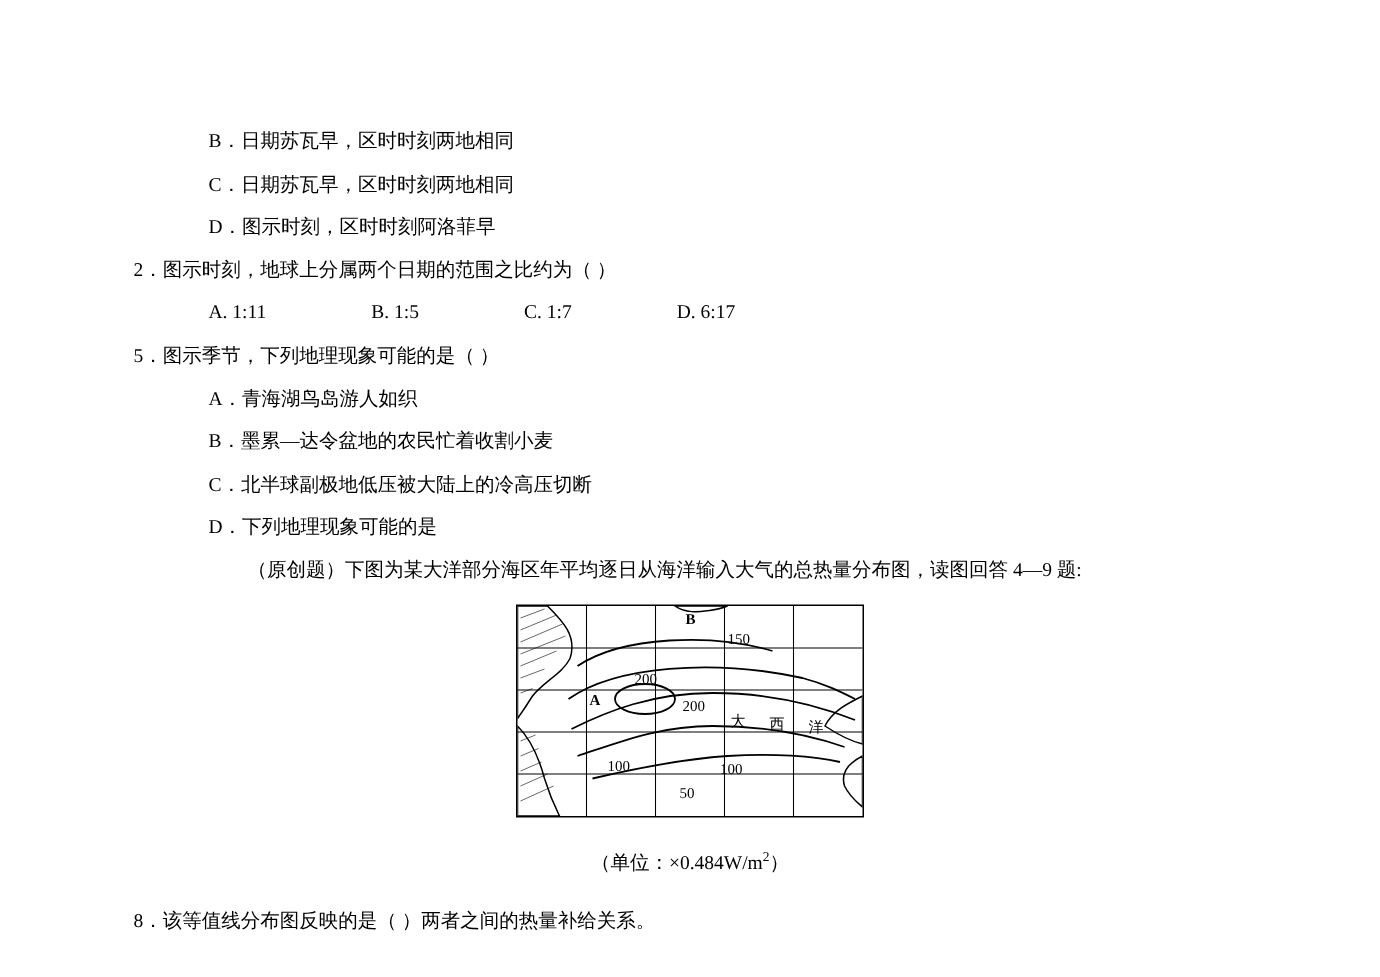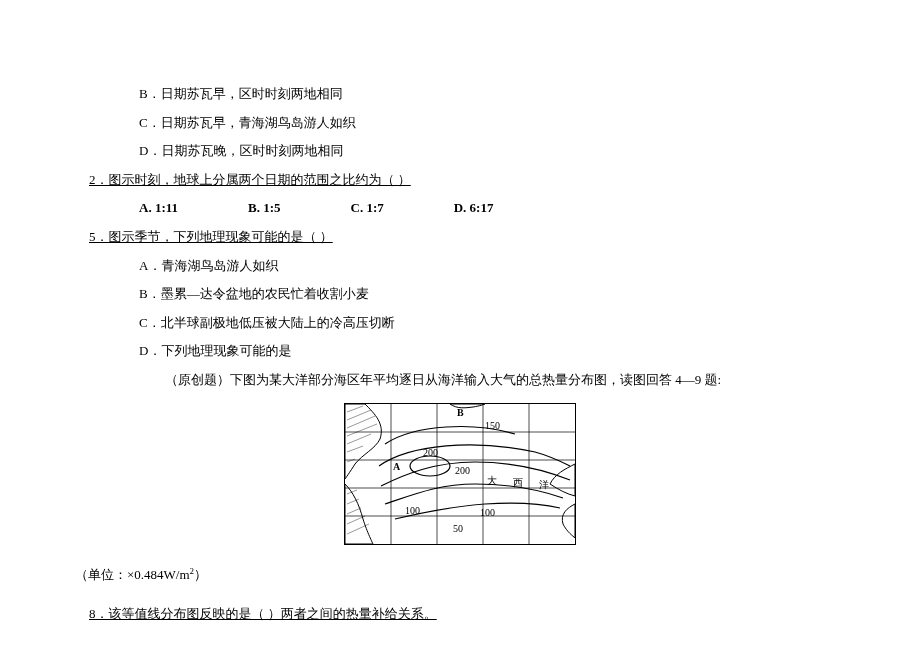--- a/index.html
+++ b/index.html
@@ -8,63 +8,62 @@
       font-size: 13px;
       line-height: 2.2;
       color: #000;
       background: #fff;
       padding: 80px 75px 40px 75px;
       width: 920px;
     }
     .options-row {
       display: flex;
       padding-left: 64px;
-      font-weight: bold;
     }
     .options-row > span {
       margin-right: 70px;
     }
     .option-line {
       padding-left: 64px;
     }
     .q-line {
       padding-left: 14px;
-      text-decoration: underline;
     }
     .intro-line {
       padding-left: 90px;
     }
     .figure-wrap {
       text-align: center;
       margin-top: 8px;
       margin-bottom: 6px;
     }
     .figure-box {
       display: inline-block;
       border: 1px solid #000;
       position: relative;
     }
     .caption {
+      text-align: center;
       font-size: 13px;
       margin-bottom: 10px;
     }
     .caption sup { font-size: 9px; }
     .svg-map { display: block; }
     .svg-map text {
       font-family: "SimSun", serif;
       font-size: 10px;
       fill: #000;
     }
   </style>
 </head>
 <body>
 
 <div class="option-line">B．日期苏瓦早，区时时刻两地相同</div>
-<div class="option-line">C．日期苏瓦早，青海湖鸟岛游人如织</div>
-<div class="option-line">D．日期苏瓦晚，区时时刻两地相同</div>
+<div class="option-line">C．日期苏瓦早，区时时刻两地相同</div>
+<div class="option-line">D．图示时刻，区时时刻阿洛菲早</div>
 
 <div class="q-line">2．图示时刻，地球上分属两个日期的范围之比约为（    ）</div>
 <div class="options-row">
   <span>A. 1:11</span>
   <span>B. 1:5</span>
   <span>C. 1:7</span>
   <span>D. 6:17</span>
 </div>
 
 <div class="q-line">5．图示季节，下列地理现象可能的是（   ）</div>

